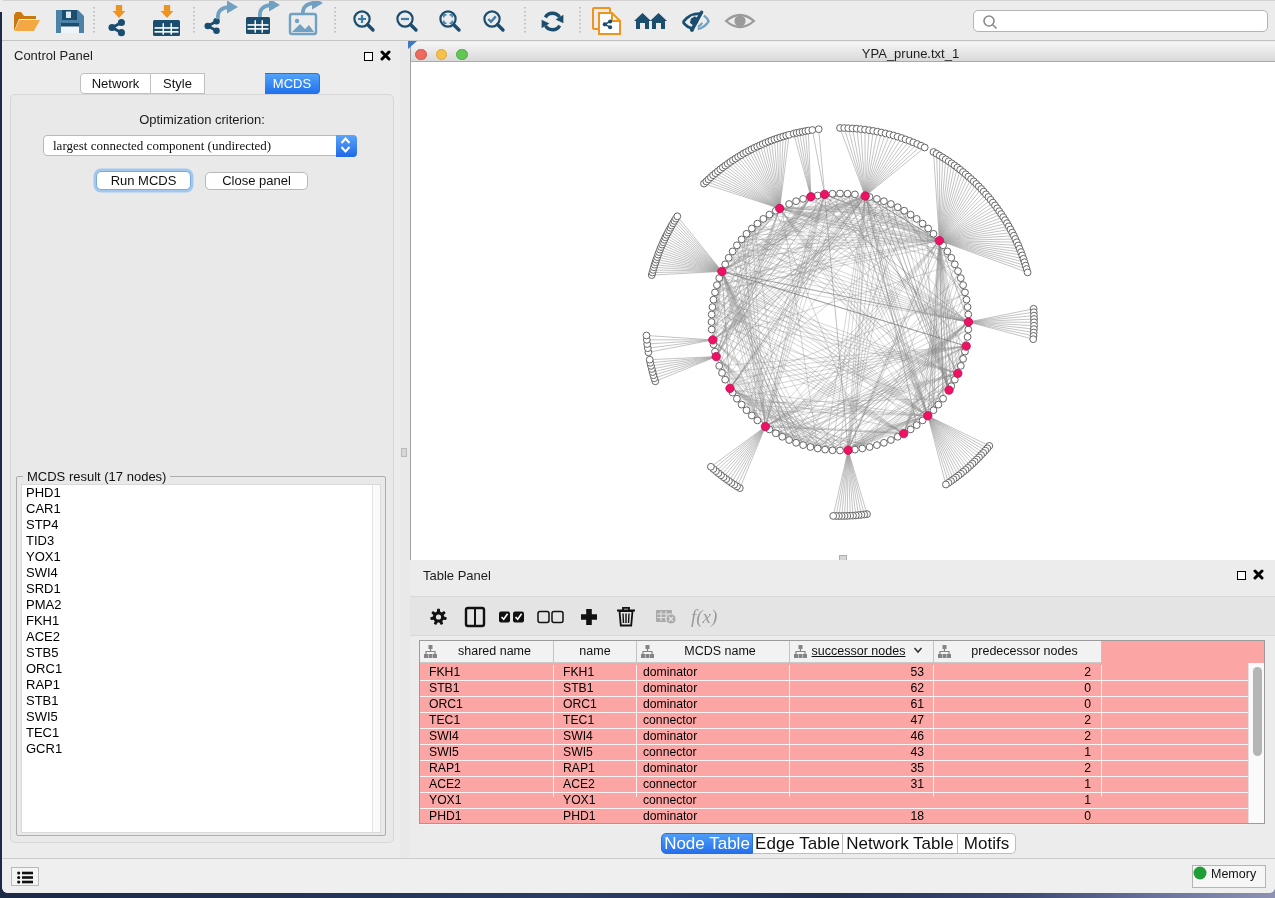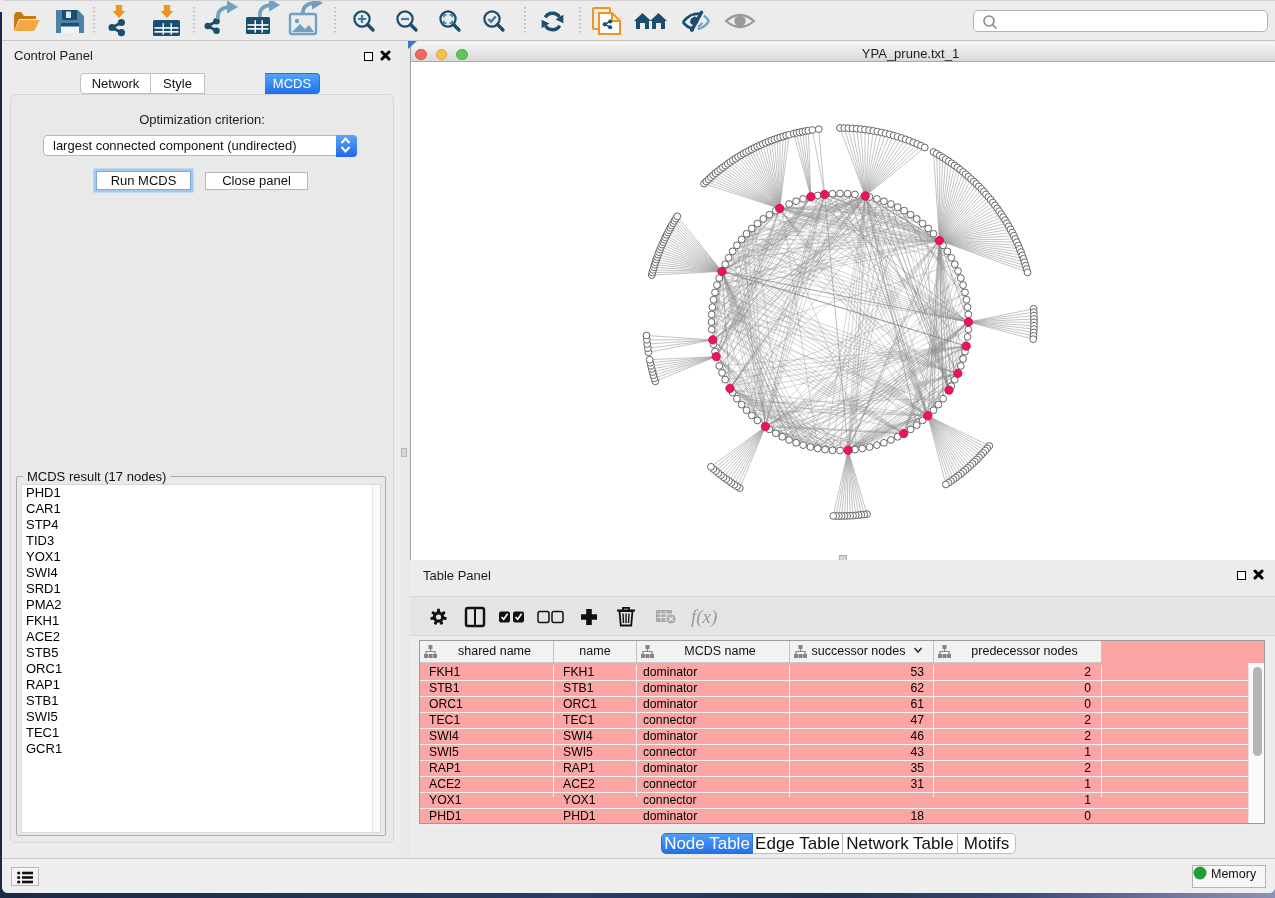--- a/index.html
+++ b/index.html
@@ -14,23 +14,23 @@
   #cpanel { position:absolute; left:0; top:42px; width:398px; bottom:35px; background:#ececec; }
   #cpanel-title { position:absolute; left:12px; top:6px; font-size:13px; color:#1c1c1c; }
   .wbtn-sq { position:absolute; top:10px; width:9px; height:9px; border:1.5px solid #000; background:#fff; }
   .wbtn-x  { position:absolute; top:7px; font-size:13px; font-weight:bold; color:#000; }
   #tabrow { position:absolute; left:78px; top:31px; height:21px; display:flex; font-size:13px; }
   .tab { background:#fff; border:1px solid #c0c0c0; border-left:none; color:#111; display:flex; align-items:center; justify-content:center;text-align:center; }
   .tab.first { border-left:1px solid #c0c0c0; border-radius:4px 0 0 4px; }
   .tab.sel { background:linear-gradient(#52a3fa,#2172ec); color:#fff; border-color:#2b6fd8; border-radius:0 4px 4px 0; }
   #cpanel-body { position:absolute; left:8px; right:6px; top:52px; bottom:15px; background:#e9e9e9; border:1px solid #d6d6d6; border-radius:5px; }
   #optlabel { position:absolute; left:0; width:100%; top:17px; text-align:center; font-size:13px; color:#1a1a1a; }
-  #dropdown { position:absolute; left:32px; top:40px; width:314px; height:21px; background:#fff; border:1px solid #b9b9b9; border-radius:4px; font-size:13px; color:#111; line-height:20px; padding-left:9px; }
+  #dropdown { position:absolute; left:32px; top:40px; width:314px; height:21px; background:#fff; border:1px solid #b9b9b9; border-radius:4px; font-size:13px; color:#111; line-height:20px; padding-left:9px;font-family:Liberation Serif, serif; }
   #dd-step { position:absolute; right:-1px; top:-1px; width:21px; height:22px; background:linear-gradient(#5ba5fb,#2068e5); border-radius:0 4px 4px 0; }
-  .btn { position:absolute; background:#fff; border:1px solid #b9b9b9; border-radius:0; font-size:13px; color:#111; text-align:center; }
+  .btn { position:absolute; background:#fff; border:1px solid #b9b9b9; border-radius:5px; font-size:13px; color:#111; text-align:center; }
   #btn-run { left:85px; top:76px; width:95px; height:19px; line-height:17px; box-shadow:0 0 0 2.5px #a3c8ef; border-color:#7aabdd; }
   #btn-close { left:194px; top:77px; width:103px; height:18px; line-height:16px; }
   #fieldset { position:absolute; left:5px; top:381px; right:7px; height:360px; border:1px solid #adadad; border-radius:2px; }
   #fieldset-label { position:absolute; left:6px; top:-8px; background:#e9e9e9; padding:0 4px; font-size:13px; color:#111; }
   #mlist { position:absolute; left:4px; top:7px; right:4px; bottom:2px; background:#fff; border:1px solid #d9d9d9; font-size:13px; color:#000; }
   #mlist .sb { position:absolute; right:0; top:0; bottom:0; width:8px; background:#fafafa; border-left:1px solid #e4e4e4; }
   #mlist div.it { height:16px; line-height:16px; padding-left:4px; }
   
   #vdiv { position:absolute; left:398px; top:42px; width:10px; bottom:35px; background:#e9e9e9; }
   #vdiv-h { position:absolute; left:1px; top:406px; width:6px; height:9px; background:#d6d6d6; border:1px solid #b9b9b9; }
@@ -1211,21 +1211,21 @@
             <div class="hlab" style="padding-left:14px;">MCDS name</div>
           </div>
         <div class="hcol" style="left:370px; width:144px;">
             <svg width="13" height="13" viewBox="0 0 13 13" style="position:absolute;left:4px;top:4px">
               <rect x="4.5" y="0" width="4" height="4" fill="#848484"></rect>
               <path d="M6.5 4 v2.5 M2 9 v-2.5 h9 v2.5" stroke="#848484" stroke-width="1.2" fill="none"></path>
               <rect x="0" y="9" width="4" height="4" fill="#848484"></rect>
               <rect x="4.5" y="9" width="4" height="4" fill="#848484"></rect>
               <rect x="9" y="9" width="4" height="4" fill="#848484"></rect>
             </svg>
-            <div class="hlab" style="padding-left:12px;">successor nodes<svg width="10" height="8" viewBox="0 0 10 8" style="vertical-align:1px;margin-left:8px">
+            <div class="hlab" style="padding-left:12px;text-decoration:underline;">successor nodes<svg width="10" height="8" viewBox="0 0 10 8" style="vertical-align:1px;margin-left:8px">
                 <path d="M1.5 2 L5 6 L8.5 2" fill="none" stroke="#333" stroke-width="1.6"></path>
               </svg></div>
           </div>
         <div class="hcol" style="left:514px; width:168px;">
             <svg width="13" height="13" viewBox="0 0 13 13" style="position:absolute;left:4px;top:4px">
               <rect x="4.5" y="0" width="4" height="4" fill="#848484"></rect>
               <path d="M6.5 4 v2.5 M2 9 v-2.5 h9 v2.5" stroke="#848484" stroke-width="1.2" fill="none"></path>
               <rect x="0" y="9" width="4" height="4" fill="#848484"></rect>
               <rect x="4.5" y="9" width="4" height="4" fill="#848484"></rect>
               <rect x="9" y="9" width="4" height="4" fill="#848484"></rect>

